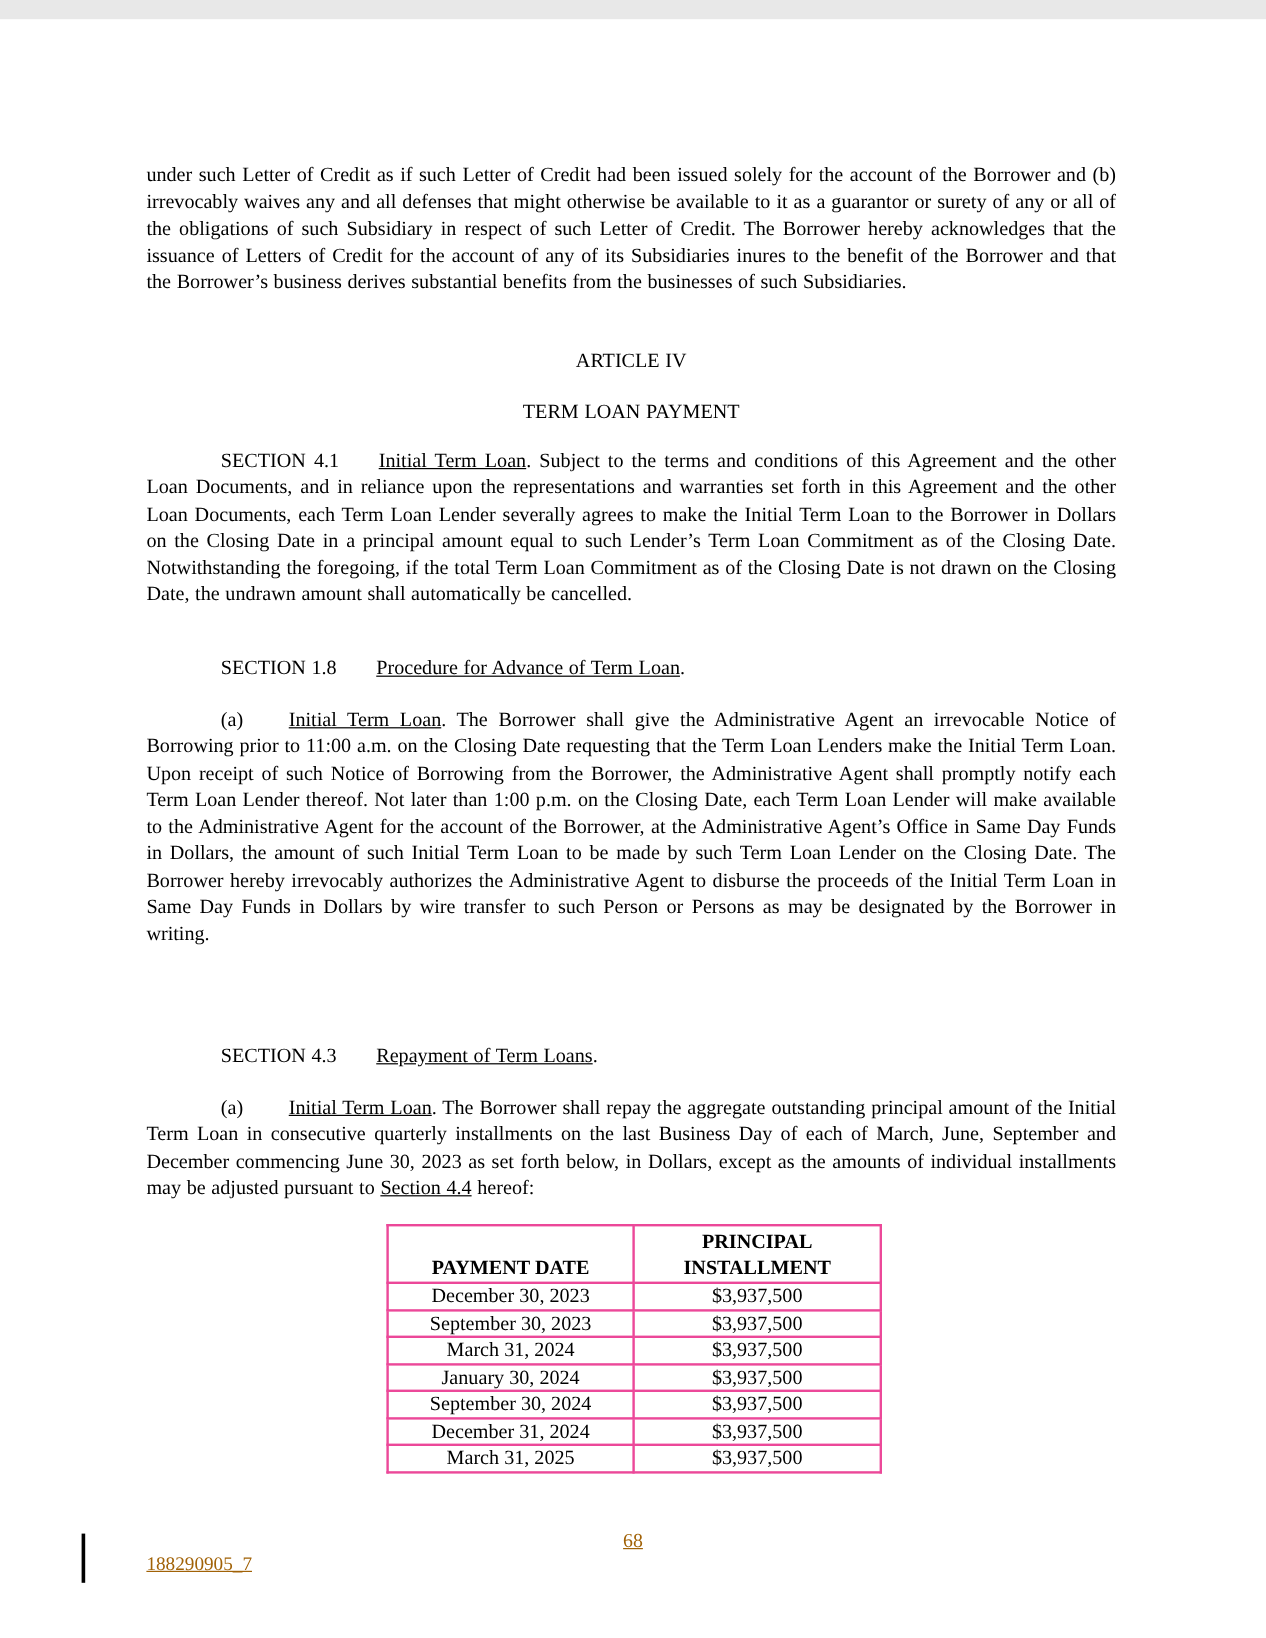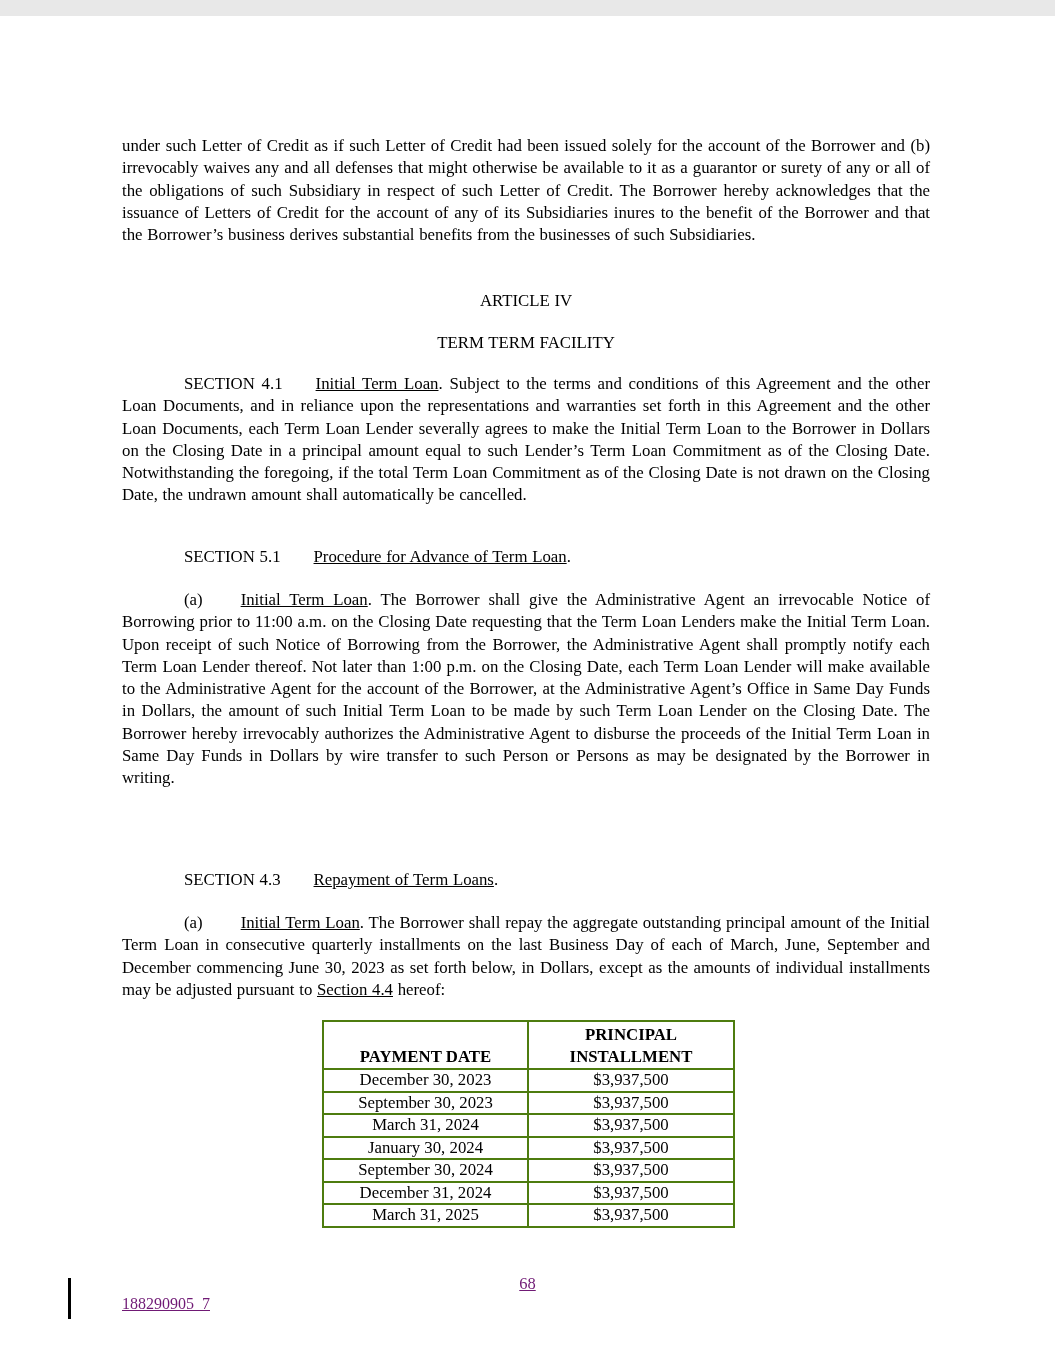--- a/index.html
+++ b/index.html
@@ -27,21 +27,21 @@
   .u{text-decoration:underline;}
   
   .pay-table{
     position:absolute;
     left:322px;top:1004px;
     border-collapse:collapse;
     font-size:16.8px;
     table-layout:fixed;
   }
   .pay-table th,.pay-table td{
-    border:2px solid #4d7c0f;
+    border:2px solid #ec4899;
     text-align:center;
     padding:0;
   }
   .pay-table th{
     font-weight:bold;
     vertical-align:bottom;
     height:45px;
     line-height:21.5px;
     padding-bottom:1px;
   }
@@ -54,21 +54,21 @@
   .col-amount{width:206px;}
   
   .pagenum-wrap{
     position:absolute;
     top:1258px;left:0;width:1055px;
     text-align:center;
     font-size:16.5px;
     line-height:20px;
   }
   .link{
-    color:#701a75;
+    color:#a16207;
     text-decoration:underline;
     cursor:pointer;
   }
   .docnum{
     position:absolute;
     top:1280px;left:122px;
     font-size:16px;
     line-height:16px;
   }
   .changebar{
@@ -82,25 +82,25 @@
 <body>
 
 <div class="page">
 
   <div class="changebar"></div>
 
   <p class="block j" style="top:119px;margin:0;">under such Letter of Credit as if such Letter of Credit had been issued solely for the account of the Borrower and (b) irrevocably waives any and all defenses that might otherwise be available to it as a guarantor or surety of any or all of the obligations of such Subsidiary in respect of such Letter of Credit. The Borrower hereby acknowledges that the issuance of Letters of Credit for the account of any of its Subsidiaries inures to the benefit of the Borrower and that the Borrower’s business derives substantial benefits from the businesses of such Subsidiaries.</p>
 
   <div class="block center" style="top:274px;">ARTICLE IV</div>
 
-  <div class="block center" style="top:316px;">TERM TERM FACILITY</div>
+  <div class="block center" style="top:316px;">TERM LOAN PAYMENT</div>
 
   <p class="block j ind" style="top:357px;margin:0;"><span>SECTION 4.1</span><span class="tab-section"></span><span class="u">Initial Term Loan</span><span>.  Subject to the terms and conditions of this Agreement and the other Loan Documents, and in reliance upon the representations and warranties set forth in this Agreement and the other Loan Documents, each Term Loan Lender severally agrees to make the Initial Term Loan to the Borrower in Dollars on the Closing Date in a principal amount equal to such Lender’s Term Loan Commitment as of the Closing Date. Notwithstanding the foregoing, if the total Term Loan Commitment as of the Closing Date is not drawn on the Closing Date, the undrawn amount shall automatically be cancelled.</span></p>
 
-  <p class="block j ind" style="top:530px;margin:0;"><span>SECTION 5.1</span><span class="tab-section"></span><span class="u">Procedure for Advance of Term Loan</span><span>.</span></p>
+  <p class="block j ind" style="top:530px;margin:0;"><span>SECTION 1.8</span><span class="tab-section"></span><span class="u">Procedure for Advance of Term Loan</span><span>.</span></p>
 
   <p class="block j ind" style="top:573px;margin:0;"><span>(a)</span><span class="tab-sub"></span><span class="u">Initial Term Loan</span><span>.  The Borrower shall give the Administrative Agent an irrevocable Notice of Borrowing prior to 11:00 a.m. on the Closing Date requesting that the Term Loan Lenders make the Initial Term Loan.  Upon receipt of such Notice of Borrowing from the Borrower, the Administrative Agent shall promptly notify each Term Loan Lender thereof.  Not later than 1:00 p.m. on the Closing Date, each Term Loan Lender will make available to the Administrative Agent for the account of the Borrower, at the Administrative Agent’s Office in Same Day Funds in Dollars, the amount of such Initial Term Loan to be made by such Term Loan Lender on the Closing Date.  The Borrower hereby irrevocably authorizes the Administrative Agent to disburse the proceeds of the Initial Term Loan in Same Day Funds in Dollars by wire transfer to such Person or Persons as may be designated by the Borrower in writing.</span></p>
 
 
   <p class="block j ind" style="top:853px;margin:0;"><span>SECTION 4.3</span><span class="tab-section"></span><span class="u">Repayment of Term Loans</span><span>.</span></p>
 
   <p class="block j ind" style="top:896px;margin:0;"><span>(a)</span><span class="tab-sub"></span><span class="u">Initial Term Loan</span><span>.  The Borrower shall repay the aggregate outstanding principal amount of the Initial Term Loan in consecutive quarterly installments on the last Business Day of each of March, June, September and December commencing June 30, 2023 as set forth below, in Dollars, except as the amounts of individual installments may be adjusted pursuant to </span><span class="u">Section 4.4</span><span> hereof:</span></p>
 
   <table class="pay-table">
     <colgroup>

